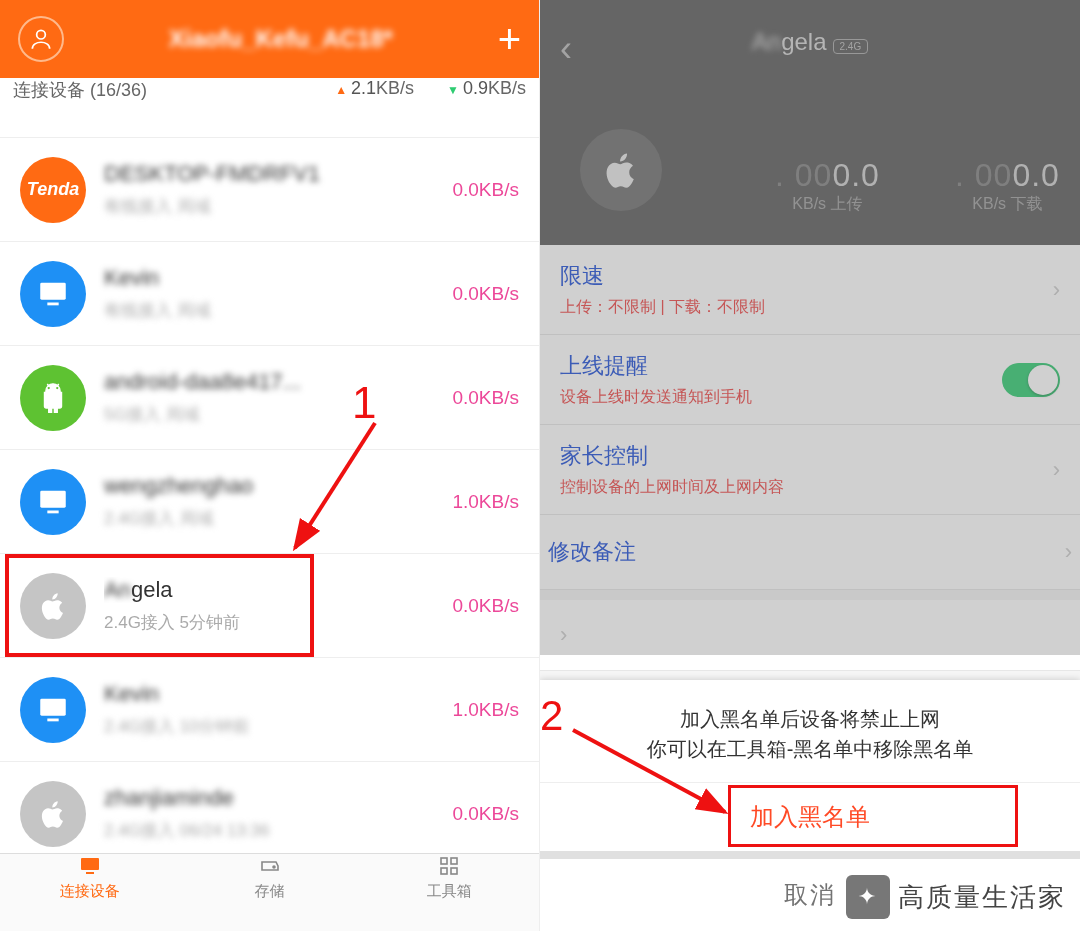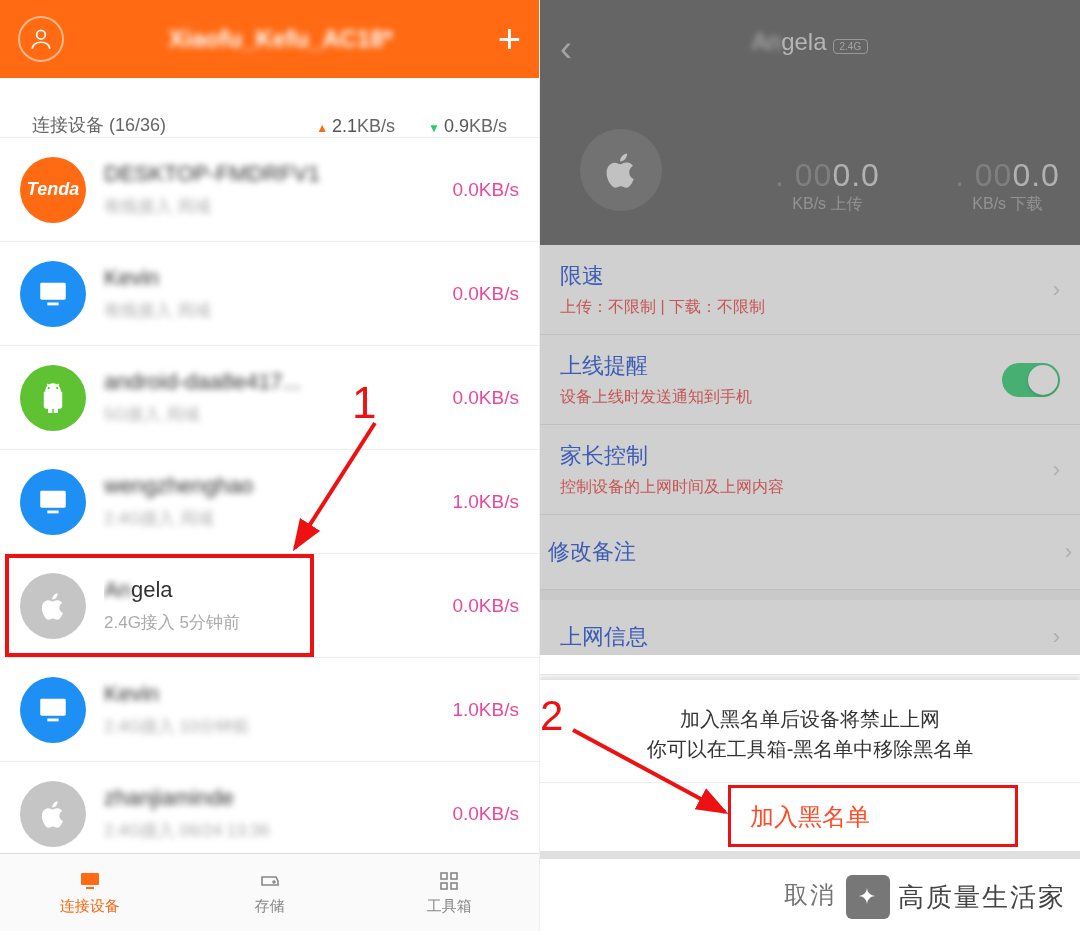--- a/index.html
+++ b/index.html
@@ -44,22 +44,22 @@
   .top-title {
     flex:1; text-align:center;
     font-size: 24px; font-weight:600;
     color:#fff;
     filter: blur(3px);
   }
   .plus { font-size: 40px; font-weight:300; line-height:1; }
 
   .sub-bar {
     height: 60px;
-    display:flex; align-items:flex-end;
-    padding:0 32px;
+    display:flex; align-items:flex-start;
+    padding:0 13px;
     font-size: 18px; color:#666;
     border-bottom:1px solid #eee;
   }
   .sub-bar .spacer{flex:1}
   .tri-up { color:#ff6a13; font-size:12px; margin-right:4px;}
   .tri-dn { color:#2ecc71; font-size:12px; margin-right:4px;}
   .rate { font-size:18px; color:#666; margin-left:33px;}
   .rate b{ color:#555; font-weight:500;}
 
   .dev-list { }
@@ -94,21 +94,21 @@
     border:4px solid #e11; pointer-events:none;
   }
 
   .bottom-tabs{
     position:absolute; bottom:0; left:0; right:0;
     height:78px;
     border-top:1px solid #ddd;
     background:#fafafa;
     display:flex;
   }
-  .tab{ flex:1; display:flex; flex-direction:column; align-items:center; justify-content:center; color:#888; font-size:15px;}
+  .tab{ flex:1; display:flex; flex-direction:column; align-items:center; color:#888; font-size:15px;}
   .tab.active{ color:#ff6a13;}
   .tab .ti{ width:28px;height:24px; margin-bottom:4px; }
 
   
   .anno1-num{
     position:absolute; left:352px; top:378px; color:#e11; font-size:44px; font-weight:400;
   }
   .anno1-arrow{
     position:absolute; left:280px; top:418px; pointer-events:none;
   }
@@ -386,23 +386,20 @@
         </div>
       <div class="chev">›</div>
     </div>
     <div class="opt" style="padding:22px 8px">
       <div class="body">
           <div class="title">修改备注</div>
         </div>
       <div class="chev">›</div>
     </div>
     <div class="opt" style="padding:22px 20px;margin-top:10px">
-      <div class="body">
-          <div class="title">上网信息</div>
-        </div>
       <div class="chev">›</div>
     </div>
 
     <div class="dim-overlay"></div>
 
     <div class="sheet">
       <div class="msg">
         <div>加入黑名单后设备将禁止上网</div>
         <div>你可以在工具箱-黑名单中移除黑名单</div>
       </div>

